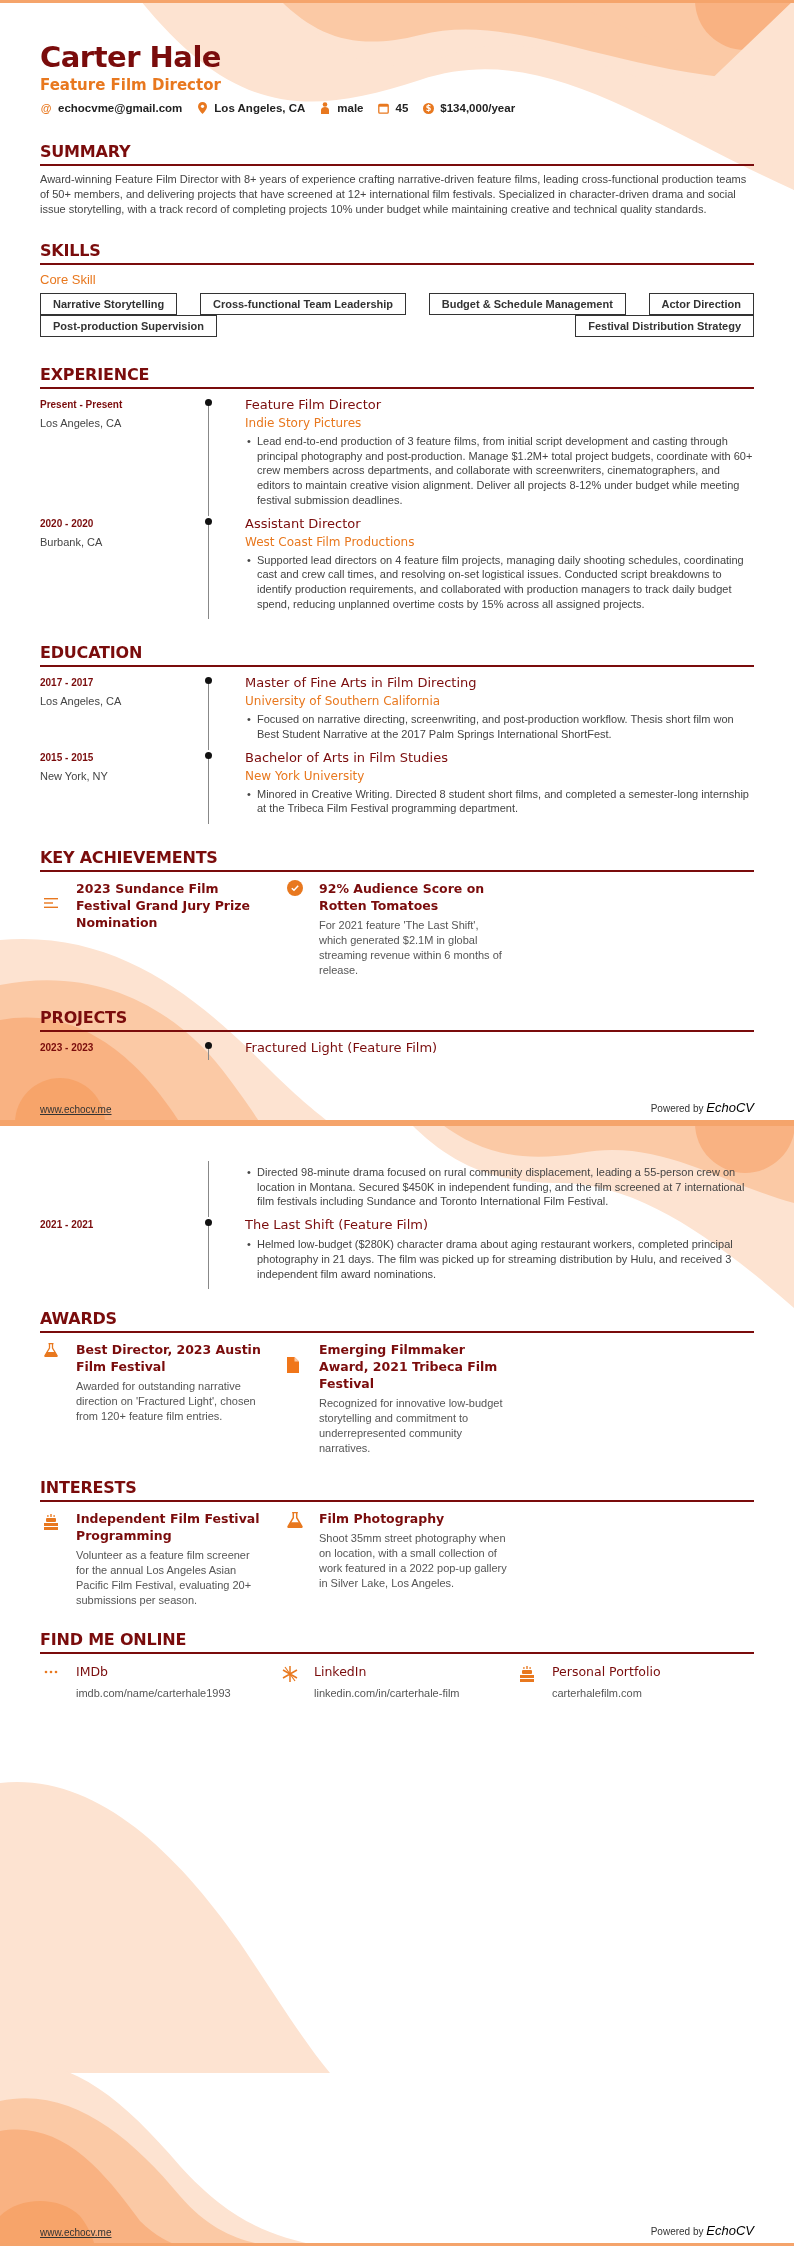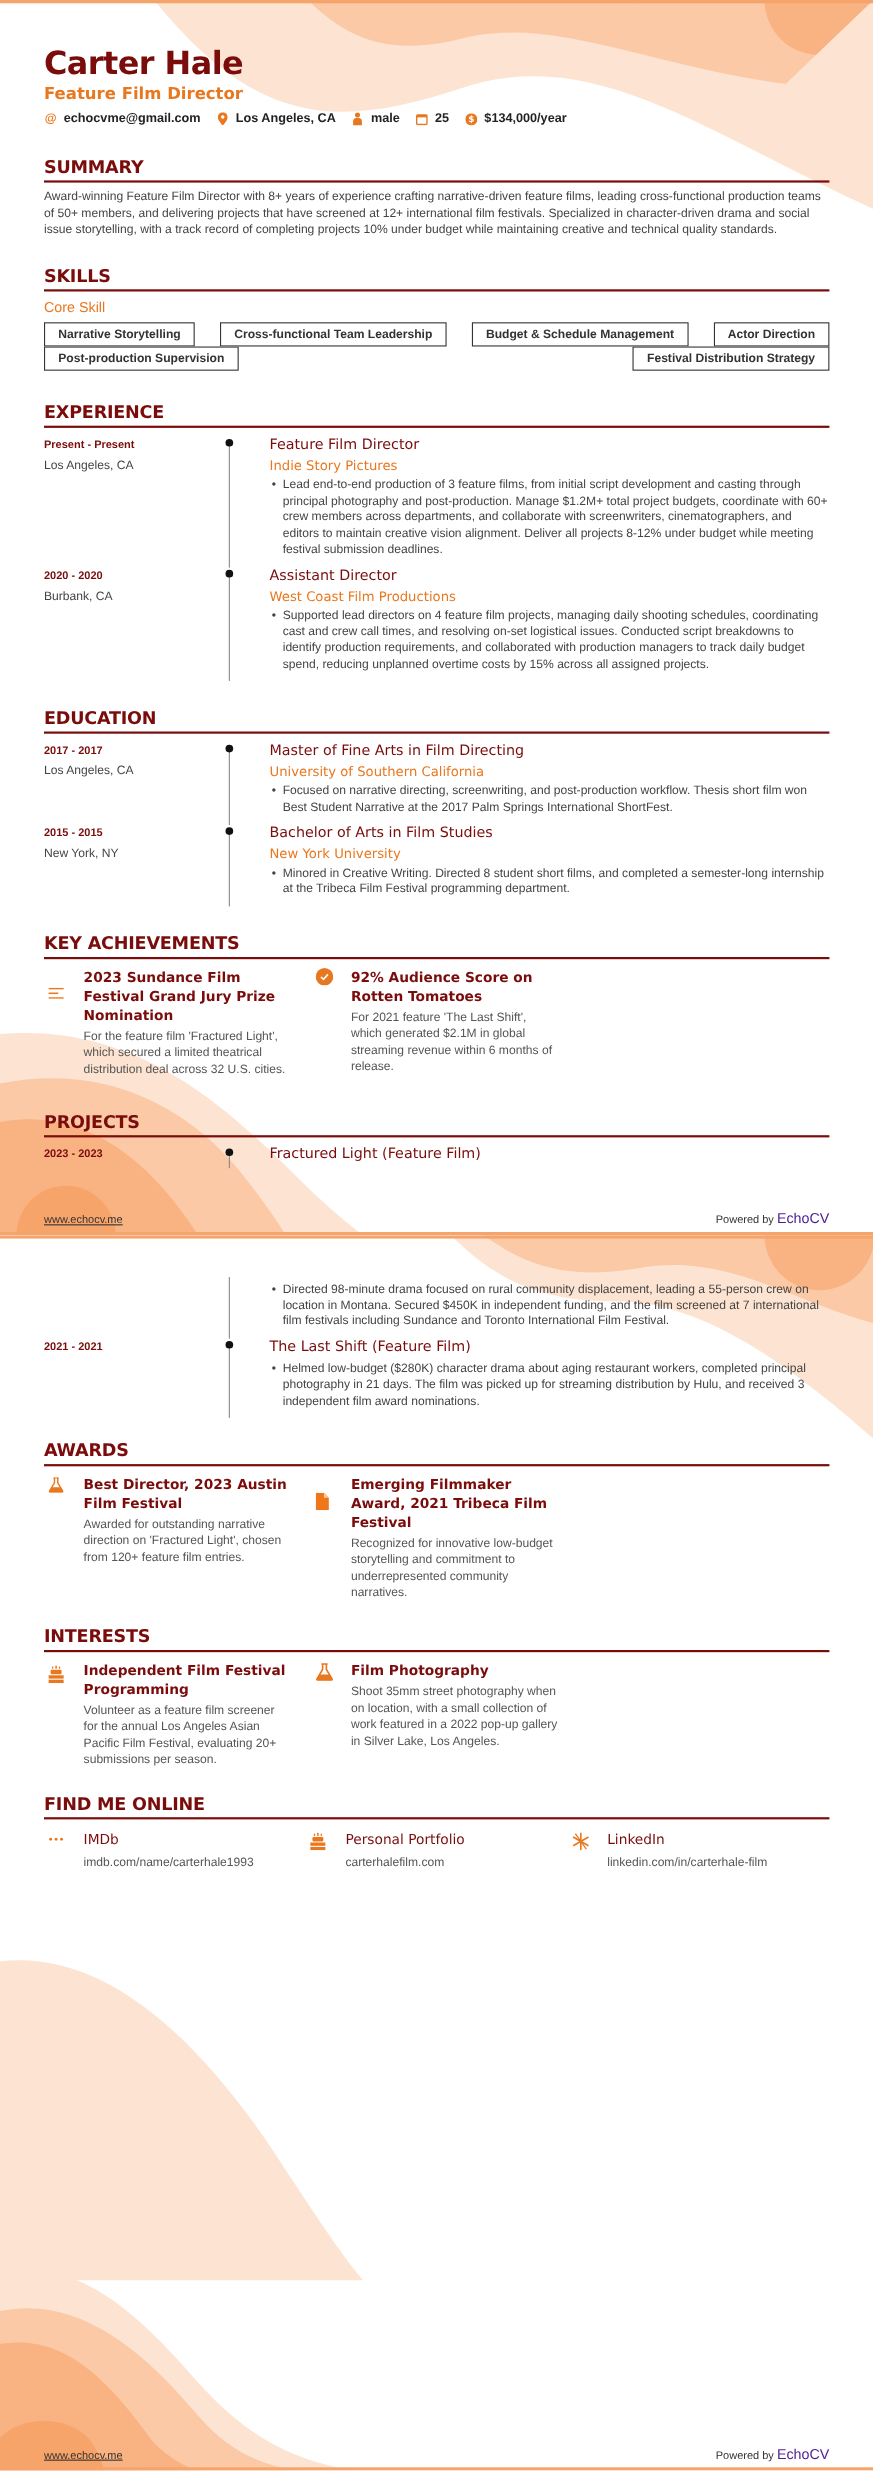--- a/index.html
+++ b/index.html
@@ -51,21 +51,21 @@
 
   .links { display: flex; margin-top: 10px; }
   .link { display: flex; width: 243px; }
   .link .card-ic { padding-top: 2px; }
   .link-title { font-family: "DejaVu Sans", sans-serif; font-weight: normal; font-size: 12.5px; color: #7a0c0c; }
   .link-url { font-size: 11px; color: #555; margin-top: 8px; }
 
   .footer { position: absolute; bottom: 8px; left: 40px; right: 40px; display: flex; justify-content: space-between; align-items: flex-end; z-index: 3; }
   .footer-left { font-size: 10px; color: #333; text-decoration: underline; }
   .footer-right { font-size: 10px; color: #333; }
-  .footer-right .brand { font-size: 13px; color: #4c1d95; }
+  .footer-right .brand { font-size: 13px; color: #000000; font-style: italic; }
 </style>
 </head>
 <body>
 
 <div class="page page1">
   <div class="topbar"></div>
   <svg class="bg" viewBox="0 0 794 1123" preserveAspectRatio="none">
 
     <path d="M140,0 C230,110 300,120 420,80 C540,40 640,120 794,190 L794,0 Z" fill="#fde3d1"></path>
     <path d="M290,0 C330,60 380,80 450,55 C540,20 640,90 794,125 L794,0 Z" fill="#fde3d1"></path>
@@ -106,21 +106,21 @@
         </span>
         <span>male</span>
       </div>
       <div class="contact">
         <span class="ic">
           <svg width="11" height="11" viewBox="0 0 11 11">
               <rect x="0.8" y="1.5" width="9.4" height="8.7" rx="1" fill="none" stroke="#e8781f" stroke-width="1.3"></rect>
               <rect x="0.8" y="1.5" width="9.4" height="2.2" fill="#e8781f"></rect>
             </svg>
         </span>
-        <span>25</span>
+        <span>45</span>
       </div>
       <div class="contact">
         <span class="ic">
           <svg width="11" height="11" viewBox="0 0 11 11">
               <circle cx="5.5" cy="5.5" r="5.5" fill="#e8781f"></circle>
               <text x="5.5" y="8.3" font-size="8" text-anchor="middle" fill="#fff" font-family="DejaVu Sans, sans-serif" font-weight="bold">$</text>
             </svg>
         </span>
         <span>$134,000/year</span>
       </div>
@@ -235,21 +235,20 @@
         <div class="card">
           <div class="card-ic" style="padding-top:18px;">
             <svg width="14" height="10" viewBox="0 0 14 10">
                 <rect x="0" y="0" width="14" height="1.4" fill="#e8781f"></rect>
                 <rect x="0" y="4.3" width="9" height="1.4" fill="#e8781f"></rect>
                 <rect x="0" y="8.6" width="14" height="1.4" fill="#e8781f"></rect>
               </svg>
           </div>
           <div class="card-body">
             <div class="card-title">2023 Sundance Film Festival Grand Jury Prize Nomination</div>
-            <div class="card-desc">For the feature film 'Fractured Light', which secured a limited theatrical distribution deal across 32 U.S. cities.</div>
           </div>
         </div>
         <div class="card">
           <div class="card-ic" style="padding-top:0;">
             <svg width="16" height="16" viewBox="0 0 16 16">
                 <circle cx="8" cy="8" r="8" fill="#e8781f"></circle>
                 <path d="M4.8,8.2 L7,10.3 L11.2,5.8" stroke="#fff" stroke-width="1.5" fill="none"></path>
               </svg>
           </div>
           <div class="card-body">
@@ -403,50 +402,50 @@
           <div class="card-ic" style="padding-top:6px;">
             <svg width="14" height="4" viewBox="0 0 14 4">
                 <circle cx="2" cy="2" r="1.3" fill="#e8781f"></circle>
                 <circle cx="7" cy="2" r="1.3" fill="#e8781f"></circle>
                 <circle cx="12" cy="2" r="1.3" fill="#e8781f"></circle>
               </svg>
           </div>
           <div class="card-body">
             <div class="link-title">IMDb</div>
             <div class="link-url">imdb.com/name/carterhale1993</div>
+          </div>
+        </div>
+        <div class="link">
+          <div class="card-ic">
+            <svg width="16" height="16" viewBox="0 0 16 16">
+                <path d="M8,0 L8,16 M1,4 L15,12 M15,4 L1,12" stroke="#e8781f" stroke-width="1.5"></path>
+                <path d="M3,1 L13,15" stroke="#e8781f" stroke-width="1.2"></path>
+              </svg>
+          </div>
+          <div class="card-body">
+            <div class="link-title">LinkedIn</div>
+            <div class="link-url">linkedin.com/in/carterhale-film</div>
           </div>
         </div>
         <div class="link">
           <div class="card-ic">
             <svg width="14" height="16" viewBox="0 0 14 16">
                 <rect x="6.3" y="0" width="1.4" height="3" fill="#e8781f"></rect>
                 <rect x="3.3" y="1" width="1.2" height="2" fill="#e8781f"></rect>
                 <rect x="9.5" y="1" width="1.2" height="2" fill="#e8781f"></rect>
                 <rect x="2" y="4" width="10" height="4" rx="1" fill="#e8781f"></rect>
                 <rect x="0" y="9" width="14" height="3" fill="#e8781f"></rect>
                 <rect x="0" y="13" width="14" height="3" fill="#e8781f"></rect>
               </svg>
           </div>
           <div class="card-body">
             <div class="link-title">Personal Portfolio</div>
             <div class="link-url">carterhalefilm.com</div>
           </div>
         </div>
-        <div class="link">
-          <div class="card-ic">
-            <svg width="16" height="16" viewBox="0 0 16 16">
-                <path d="M8,0 L8,16 M1,4 L15,12 M15,4 L1,12" stroke="#e8781f" stroke-width="1.5"></path>
-                <path d="M3,1 L13,15" stroke="#e8781f" stroke-width="1.2"></path>
-              </svg>
-          </div>
-          <div class="card-body">
-            <div class="link-title">LinkedIn</div>
-            <div class="link-url">linkedin.com/in/carterhale-film</div>
-          </div>
-        </div>
       </div>
     </div>
   </div>
 
   <svg style="position:absolute;left:0;bottom:0;width:794px;height:210px;z-index:0;" viewBox="0 0 794 210" preserveAspectRatio="none">
     <path d="M0,25 C70,20 120,60 180,130 C230,185 270,200 320,210 L0,210 Z" fill="#fde3d1"></path>
     <path d="M0,65 C70,50 130,100 180,160 C210,195 240,205 270,210 L0,210 Z" fill="#fbc9a5"></path>
     <path d="M0,95 C60,85 100,130 140,185 C155,200 170,207 180,210 L0,210 Z" fill="#f9b282"></path>
     <path d="M0,210 L0,180 C20,160 60,160 80,180 C88,190 92,200 95,210 Z" fill="#f7a46a"></path>
   </svg>

